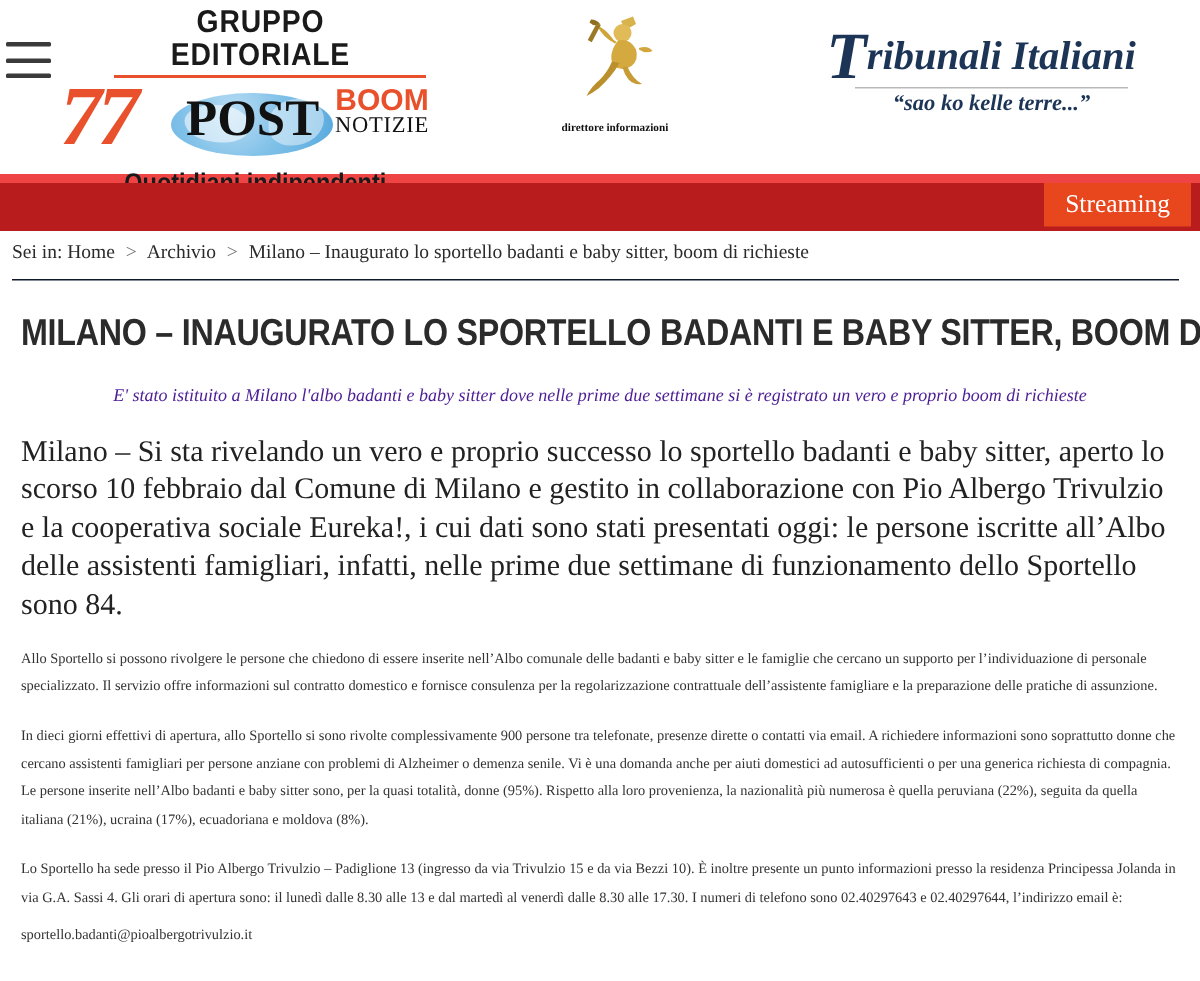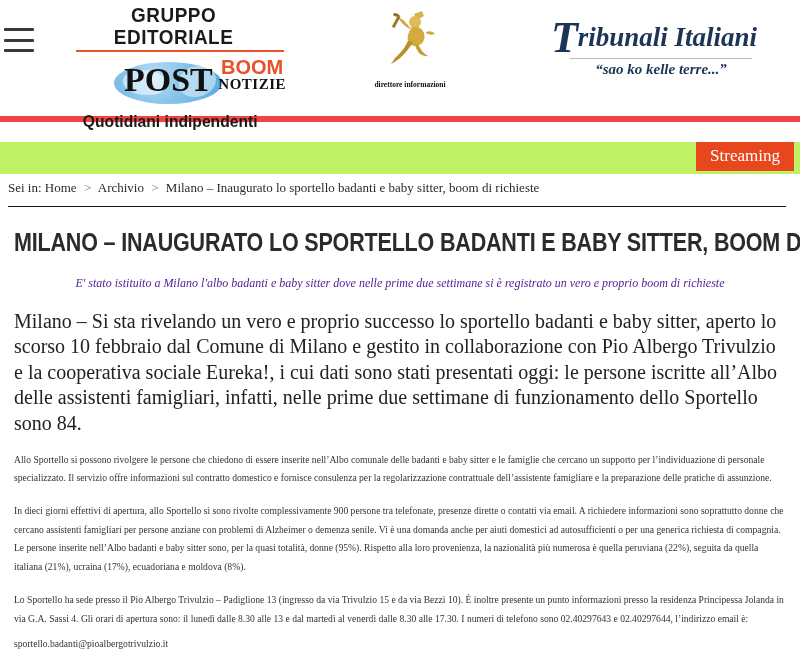--- a/index.html
+++ b/index.html
@@ -117,21 +117,21 @@
   .mh-oggi .o1 {
     font-family: "Liberation Sans", sans-serif;
     font-weight: bold;
     font-size: 20px;
     color: #e8512b;
     display: block;
     letter-spacing: 0px;
   }
   .mh-oggi .o2 {
     font-family: "Liberation Serif", serif;
-    font-weight: bold;
+    font-weight: normal;
     font-size: 15px;
     color: #111;
     display: block;
     letter-spacing: 0.5px;
   }
   .mh-bottom {
     font-family: "Liberation Sans", sans-serif;
     font-weight: bold;
     font-size: 17px;
     color: #1a1a1a;
@@ -210,22 +210,21 @@
     font-size: 15px;
     color: #1c3557;
     padding-left: 14px;
   }
 
   
   .strip {
     position: relative;
     width: 800px;
     height: 32px;
-    background: #bef264;
-    margin-top: 20px;
+    background: #b91c1c;
   }
   .streaming-btn {
     position: absolute;
     right: 6px; top: 0px;
     background: #e8461c;
     color: #ffffff;
     font-family: "Liberation Serif", serif;
     font-size: 17px;
     padding: 4px 14px 5px 14px;
     cursor: pointer;
@@ -304,20 +303,21 @@
       <span></span>
       <span></span>
       <span></span>
     </div>
 
     <div class="masthead">
       <div class="mh-top">GRUPPO EDITORIALE</div>
       <div class="mh-rule"></div>
       <div class="mh-logo">
         <div class="mh-globe"></div>
+        <div class="mh-77">77</div>
         <div class="mh-post">POST</div>
         <div class="mh-oggi">
           <span class="o1">BOOM</span>
           <span class="o2">NOTIZIE</span>
         </div>
       </div>
       <div class="mh-bottom">Quotidiani indipendenti</div>
     </div>
 
     <div class="center-logo">

